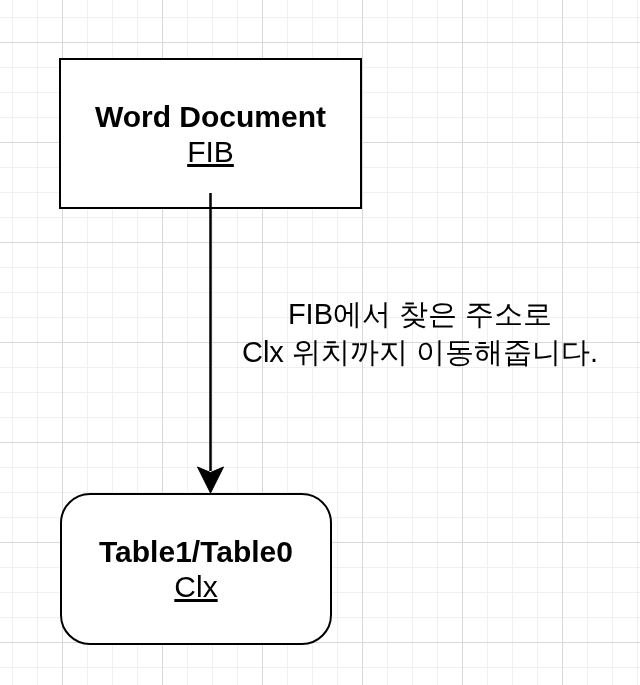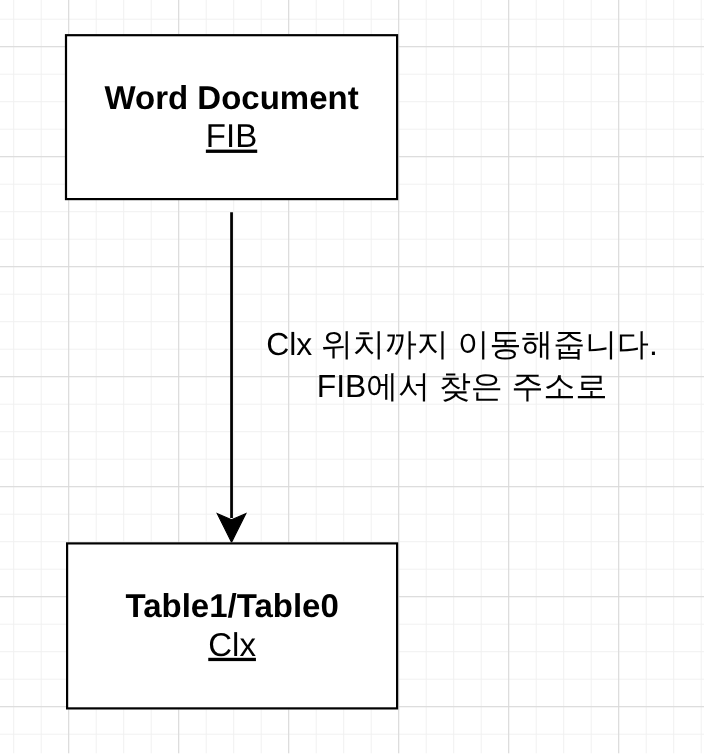--- a/index.html
+++ b/index.html
@@ -35,29 +35,30 @@
     display: flex;
     flex-direction: column;
     align-items: center;
     justify-content: center;
     text-align: center;
     font-size: 30px;
     line-height: 35px;
   }
   .node-top {
     left: 59px;
-    top: 31px;
+    top: 58px;
     width: 303px;
     height: 151px;
   }
   .node-bottom {
     left: 60px;
     top: 493px;
-    width: 302px;
+    width: 272px;
     height: 152px;
+    border-radius: 30px;
   }
   .node-title {
     font-weight: bold;
   }
   .node-subtitle {
     font-weight: normal;
     text-decoration: underline;
   }
   .edge-svg {
     position: absolute;
@@ -87,22 +88,22 @@
     <div class="node-title">Word Document</div>
     <div class="node-subtitle">FIB</div>
   </div>
 
   <svg class="edge-svg" viewBox="0 0 640 685" xmlns="http://www.w3.org/2000/svg">
     <line x1="210.5" y1="193" x2="210.5" y2="471" stroke="#000000" stroke-width="2.5"></line>
     <path d="M210.5 493 L197.5 467 L210.5 472.5 L223.5 467 Z" fill="#000000" stroke="#000000" stroke-width="1"></path>
   </svg>
 
   <div class="edge-label">
+    <div>FIB에서 찾은 주소로</div>
     <div>Clx 위치까지 이동해줍니다.</div>
-    <div>FIB에서 찾은 주소로</div>
   </div>
 
   <div class="node node-bottom">
     <div class="node-title">Table1/Table0</div>
     <div class="node-subtitle">Clx</div>
   </div>
 
 </div>
 
 </body></html>

